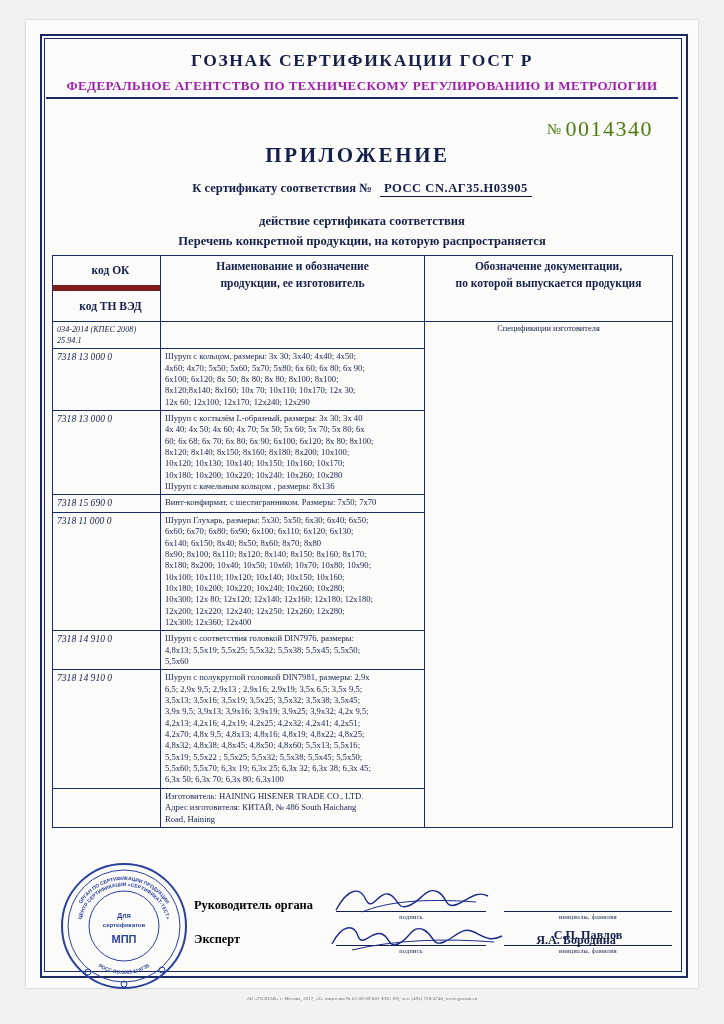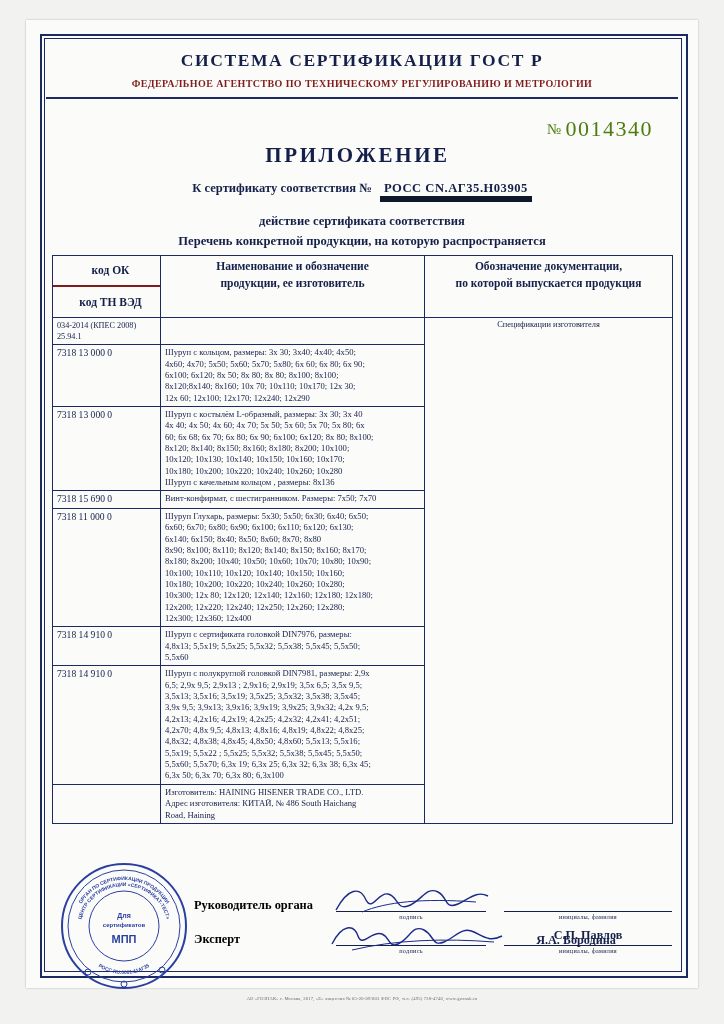--- a/index.html
+++ b/index.html
@@ -53,24 +53,24 @@
     text-align: center;
   }
   .title-main {
     font-size: 17.5px;
     font-weight: bold;
     letter-spacing: 1.6px;
     color: #15204a;
     margin-top: 6px;
   }
   .title-sub {
-    font-size: 10px;
+    font-size: 13px;
     font-weight: bold;
     letter-spacing: 0.4px;
-    color: #7f1d1d;
+    color: #a21caf;
     margin-top: 7px;
   }
   .rule {
     position: absolute;
     left: 46px;
     top: 97px;
     width: 632px;
     height: 2px;
     background: #1b2a63;
   }
@@ -105,21 +105,21 @@
     position: absolute;
     left: 0;
     top: 181px;
     width: 724px;
     text-align: center;
     font-size: 12.6px;
     font-weight: bold;
     color: #15204a;
   }
   .cert-line .cert-no {
-    border-bottom: 6px solid #0f172a;
+    border-bottom: 1px solid #0f172a;
     padding: 0 4px 1px 4px;
     margin-left: 8px;
     letter-spacing: 0.5px;
   }
   .purpose {
     position: absolute;
     left: 62px;
     top: 212px;
     width: 600px;
     text-align: center;
@@ -147,39 +147,40 @@
     height: 60px;
     vertical-align: top;
     font-size: 11.5px;
     font-weight: bold;
     padding: 0 !important;
   }
   .th-code .c1 {
     height: 29px;
     line-height: 29px;
     padding-left: 8px;
-    border-bottom: 2px solid #7f1d1d;
+    border-bottom: 6px solid #7f1d1d;
   }
   .th-code .c2 {
     height: 30px;
     line-height: 30px;
     padding-left: 8px;
   }
   .th-center {
     text-align: center;
     font-size: 11.5px;
     font-weight: bold;
     line-height: 1.45;
     vertical-align: middle;
   }
   td.code-cell {
     font-size: 9.6px;
     text-align: left;
     vertical-align: middle;
     line-height: 1.3;
+    font-style: italic;
   }
   td.name-cell {
     font-size: 8.6px;
     line-height: 1.32;
   }
   td.doc-cell {
     font-size: 8.4px;
     text-align: center;
     vertical-align: top;
     padding-top: 6px;
@@ -278,21 +279,21 @@
 </style>
 </head>
 <body>
 
 <div class="page">
   <div class="sheet"></div>
   <div class="outer-border"></div>
   <div class="inner-border"></div>
 
   <div class="header">
-    <div class="title-main">СИСТЕМА СЕРТИФИКАЦИИ ГОСТ Р</div>
+    <div class="title-main">ГОЗНАК СЕРТИФИКАЦИИ ГОСТ Р</div>
     <div class="title-sub">ФЕДЕРАЛЬНОЕ АГЕНТСТВО ПО ТЕХНИЧЕСКОМУ РЕГУЛИРОВАНИЮ И МЕТРОЛОГИИ</div>
   </div>
   <div class="rule"></div>
 
   <div class="number-line">
     <span class="num-label">№</span>
     <span class="num-value">0014340</span>
   </div>
 
   <div class="appendix">ПРИЛОЖЕНИЕ</div>
@@ -361,21 +362,21 @@
 8х90; 8х100; 8х110; 8х120; 8х140; 8х150; 8х160; 8х170;
 8х180; 8х200; 10х40; 10х50; 10х60; 10х70; 10х80; 10х90;
 10х100; 10х110; 10х120; 10х140; 10х150; 10х160;
 10х180; 10х200; 10х220; 10х240; 10х260; 10х280;
 10х300; 12х 80; 12х120; 12х140; 12х160; 12х180; 12х180;
 12х200; 12х220; 12х240; 12х250; 12х260; 12х280;
 12х300; 12х360; 12х400</td>
       </tr>
       <tr>
         <td class="code-cell">7318 14 910 0</td>
-        <td class="name-cell nowrap-small">Шуруп с сертификата головкой DIN7976, размеры:
+        <td class="name-cell nowrap-small">Шуруп с соответствия головкой DIN7976, размеры:
 4,8х13; 5,5х19; 5,5х25; 5,5х32; 5,5х38; 5,5х45; 5,5х50;
 5,5х60</td>
       </tr>
       <tr>
         <td class="code-cell">7318 14 910 0</td>
         <td class="name-cell nowrap-small">Шуруп с полукруглой головкой DIN7981, размеры: 2,9х
 6,5; 2,9х 9,5; 2,9х13 ; 2,9х16; 2,9х19; 3,5х 6,5; 3,5х 9,5;
 3,5х13; 3,5х16; 3,5х19; 3,5х25; 3,5х32; 3,5х38; 3,5х45;
 3,9х 9,5; 3,9х13; 3,9х16; 3,9х19; 3,9х25; 3,9х32; 4,2х 9,5;
 4,2х13; 4,2х16; 4,2х19; 4,2х25; 4,2х32; 4,2х41; 4,2х51;

